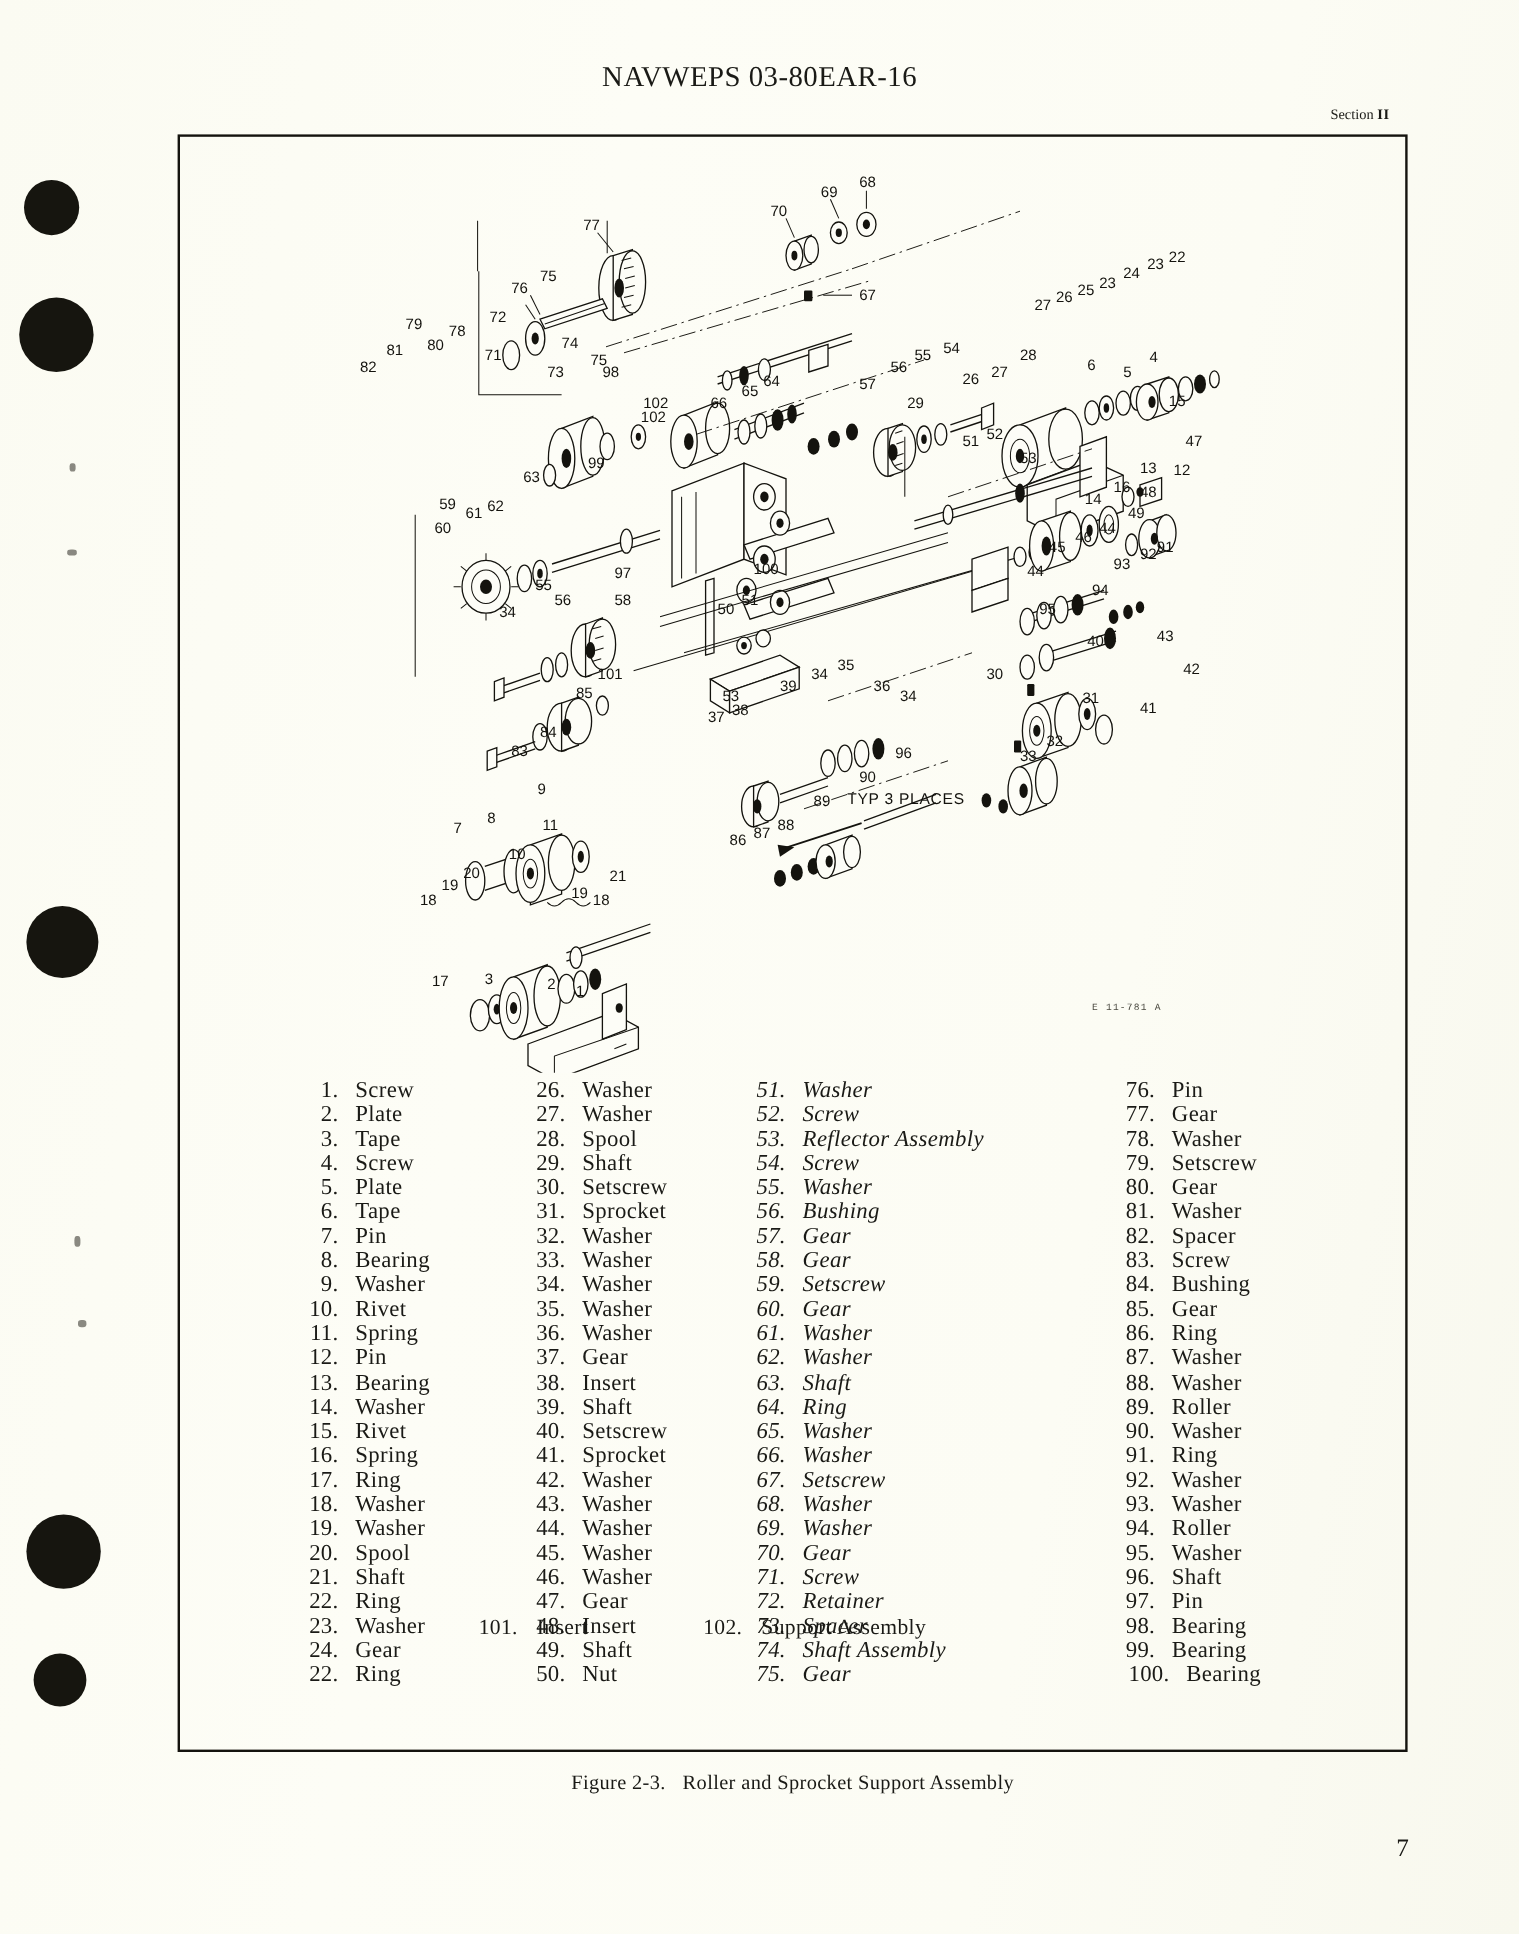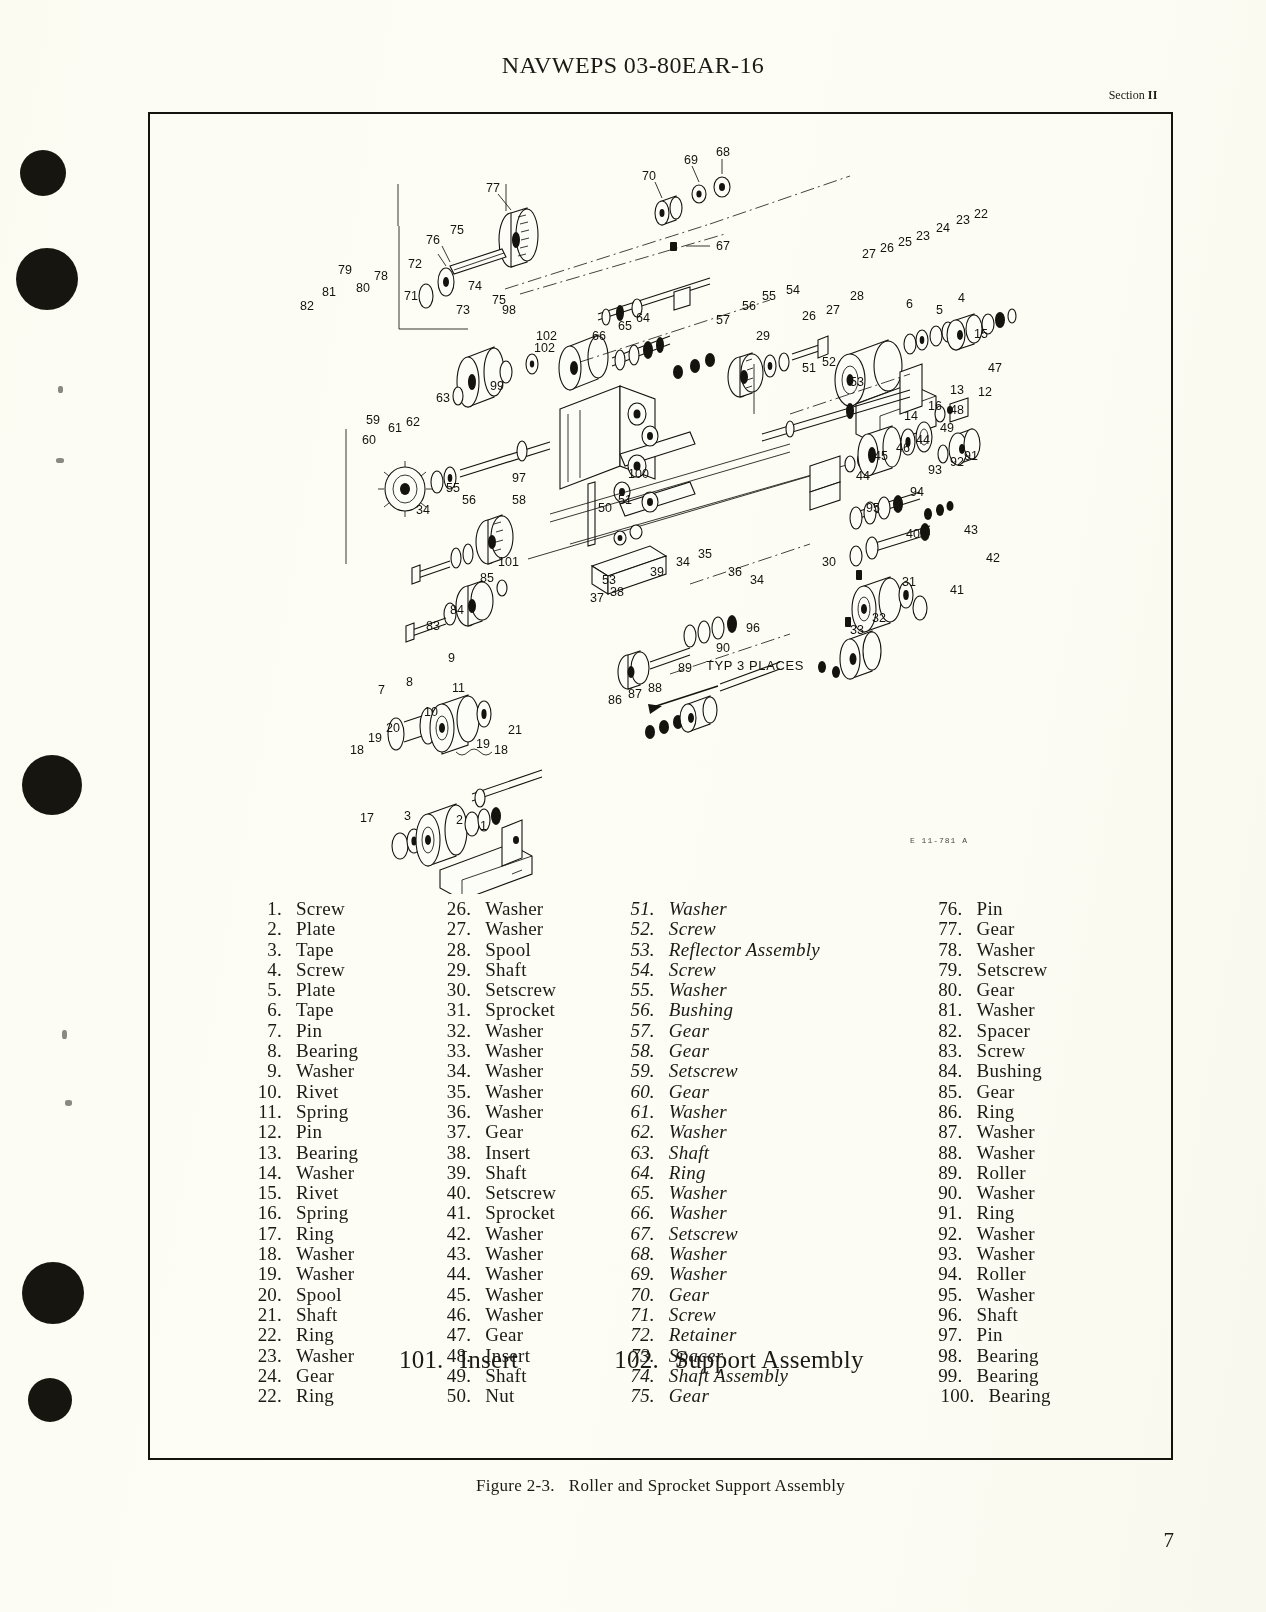--- a/index.html
+++ b/index.html
@@ -135,21 +135,21 @@
   .parts-tail {
     position: absolute;
     top: 448px;
     left: 0;
     width: 1021px;
     display: flex;
   }
   .tail-item {
     display: flex;
     align-items: baseline;
-    font-size: 25px;
+    font-size: 18px;
     white-space: nowrap;
   }
   .tail-item.t1 { margin-left: 249px; }
   .tail-item.t2 { margin-left: 96px; }
   .tail-num { letter-spacing: 0.2px; }
   .tail-name { margin-left: 16px; letter-spacing: 0.3px; }
 
   
   .figure-caption {
     position: absolute;

